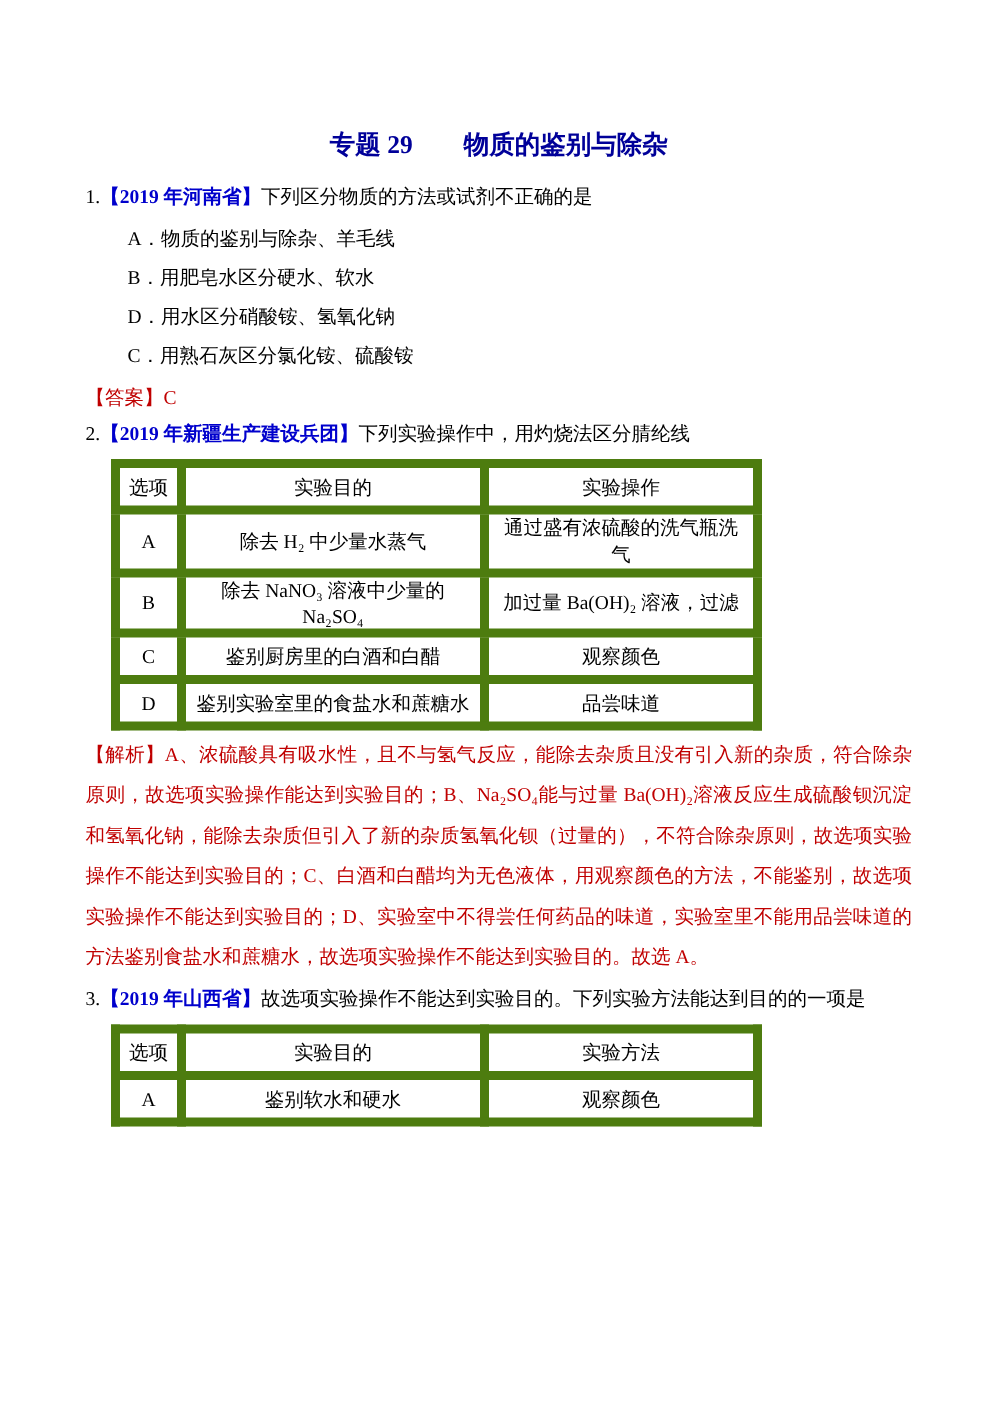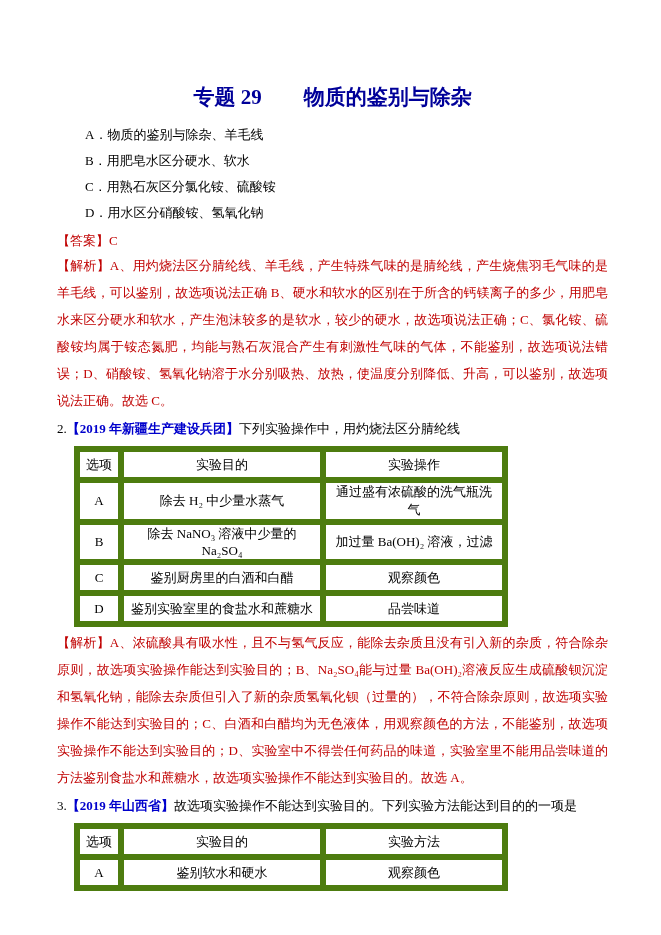--- a/index.html
+++ b/index.html
@@ -6,21 +6,21 @@
   html, body { background: #ffffff; }
   body {
     width: 661px; height: 935px; overflow: hidden;
     font-family: "Liberation Serif", "DejaVu Serif", serif;
     font-size: 13px; color: #000000;
   }
   .content { padding: 84px 53px 0 57px; }
 
   .doc-title {
     text-align: center;
-    font-size: 21px; font-weight: bold;
+    font-size: 17px; font-weight: bold;
     color: #000099;
     line-height: 26px;
     margin-bottom: 12px;
   }
 
   .stem { line-height: 18px; margin-top: 2px; }
   .stem .tag { color: #0000cc; font-weight: bold; }
 
   .options { margin-top: 6px; }
   .option { line-height: 26px; padding-left: 28px; }
@@ -49,28 +49,28 @@
   section.question { margin-top: 6px; }
 </style>
 </head>
 <body>
 
 <div class="content">
 
   <h1 class="doc-title">专题 29　　物质的鉴别与除杂</h1>
 
   <section class="question">
+    <p class="stem"><span>1.</span><span class="tag">【2019 年河南省】</span><span>下列区分物质的方法或试剂不正确的是</span></p>
     <div class="options">
       <p class="option">A．物质的鉴别与除杂、羊毛线</p>
       <p class="option">B．用肥皂水区分硬水、软水</p>
+      <p class="option">D．用水区分硝酸铵、氢氧化钠</p>
       <p class="option">C．用熟石灰区分氯化铵、硫酸铵</p>
-      <p class="option">D．用水区分硝酸铵、氢氧化钠</p>
     </div>
     <p class="answer-line"><span>【答案】</span><span>C</span></p>
-    <p class="analysis"><span>【解析】</span><span>A、用灼烧法区分腈纶线、羊毛线，产生特殊气味的是腈纶线，产生烧焦羽毛气味的是羊毛线，可以鉴别，故选项说法正确 B、硬水和软水的区别在于所含的钙镁离子的多少，用肥皂水来区分硬水和软水，产生泡沫较多的是软水，较少的硬水，故选项说法正确；C、氯化铵、硫酸铵均属于铵态氮肥，均能与熟石灰混合产生有刺激性气味的气体，不能鉴别，故选项说法错误；D、硝酸铵、氢氧化钠溶于水分别吸热、放热，使温度分别降低、升高，可以鉴别，故选项说法正确。故选 C。</span></p>
   </section>
 
   <section class="question">
     <p class="stem"><span>2.</span><span class="tag">【2019 年新疆生产建设兵团】</span><span>下列实验操作中，用灼烧法区分腈纶线</span></p>
 
     <table class="q-table">
       <colgroup>
           <col class="c-opt">
           <col class="c-purpose">
           <col class="c-method">

